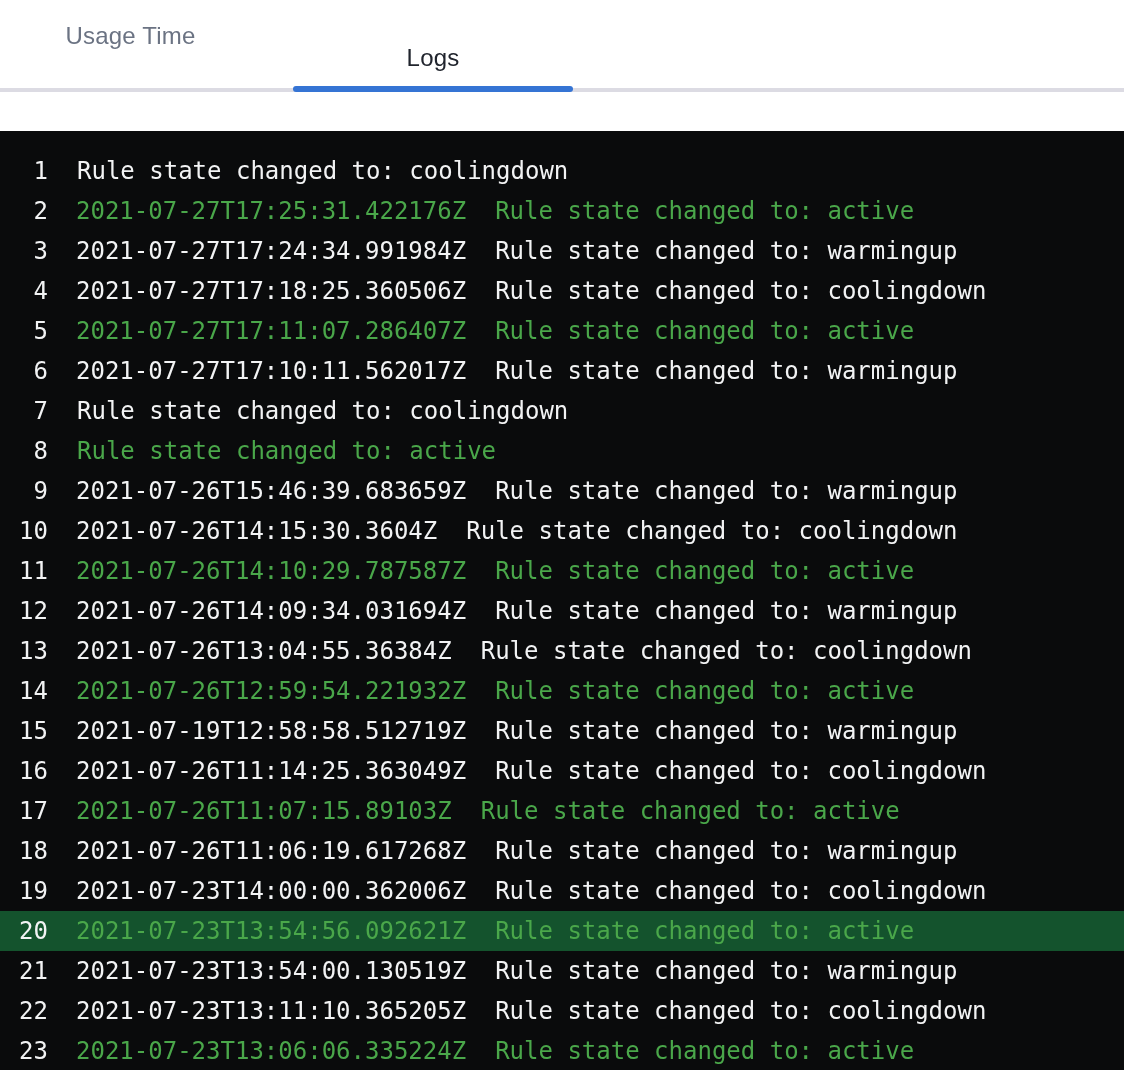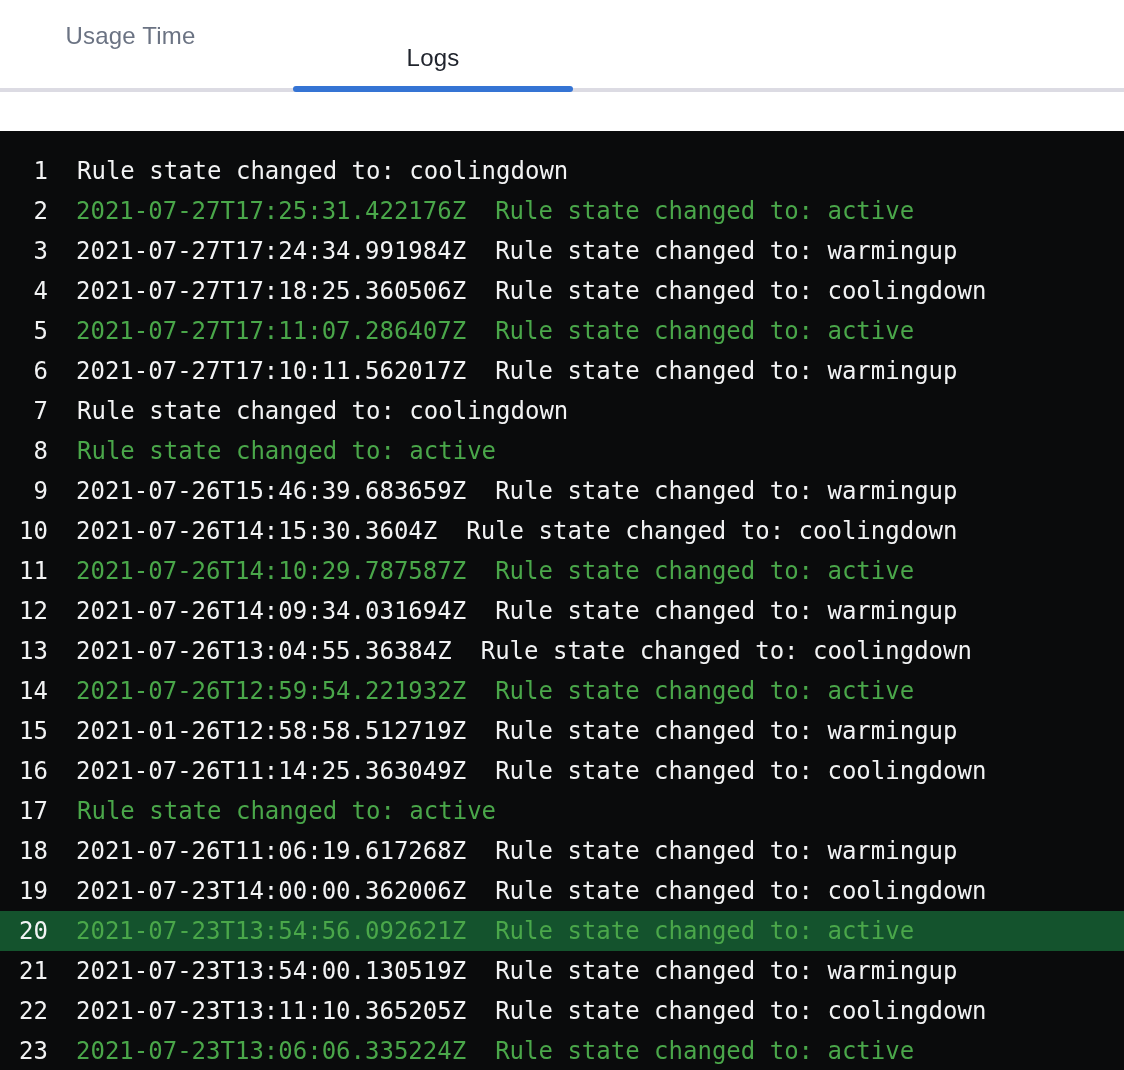--- a/index.html
+++ b/index.html
@@ -155,30 +155,31 @@
       <span class="line-ts">2021-07-26T13:04:55.36384Z</span>
       <span class="line-msg">Rule state changed to: coolingdown</span>
     </div>
       <div class="log-row active" style="">
       <span class="line-num">14</span>
       <span class="line-ts">2021-07-26T12:59:54.221932Z</span>
       <span class="line-msg">Rule state changed to: active</span>
     </div>
       <div class="log-row" style="">
       <span class="line-num">15</span>
-      <span class="line-ts">2021-01-26T12:58:58.512719Z</span>
+      <span class="line-ts">2021-07-19T12:58:58.512719Z</span>
       <span class="line-msg">Rule state changed to: warmingup</span>
     </div>
       <div class="log-row" style="">
       <span class="line-num">16</span>
       <span class="line-ts">2021-07-26T11:14:25.363049Z</span>
       <span class="line-msg">Rule state changed to: coolingdown</span>
     </div>
       <div class="log-row active" style="">
       <span class="line-num">17</span>
+      <span class="line-ts">2021-07-26T11:07:15.89103Z</span>
       <span class="line-msg">Rule state changed to: active</span>
     </div>
       <div class="log-row" style="">
       <span class="line-num">18</span>
       <span class="line-ts">2021-07-26T11:06:19.617268Z</span>
       <span class="line-msg">Rule state changed to: warmingup</span>
     </div>
       <div class="log-row" style="">
       <span class="line-num">19</span>
       <span class="line-ts">2021-07-23T14:00:00.362006Z</span>

